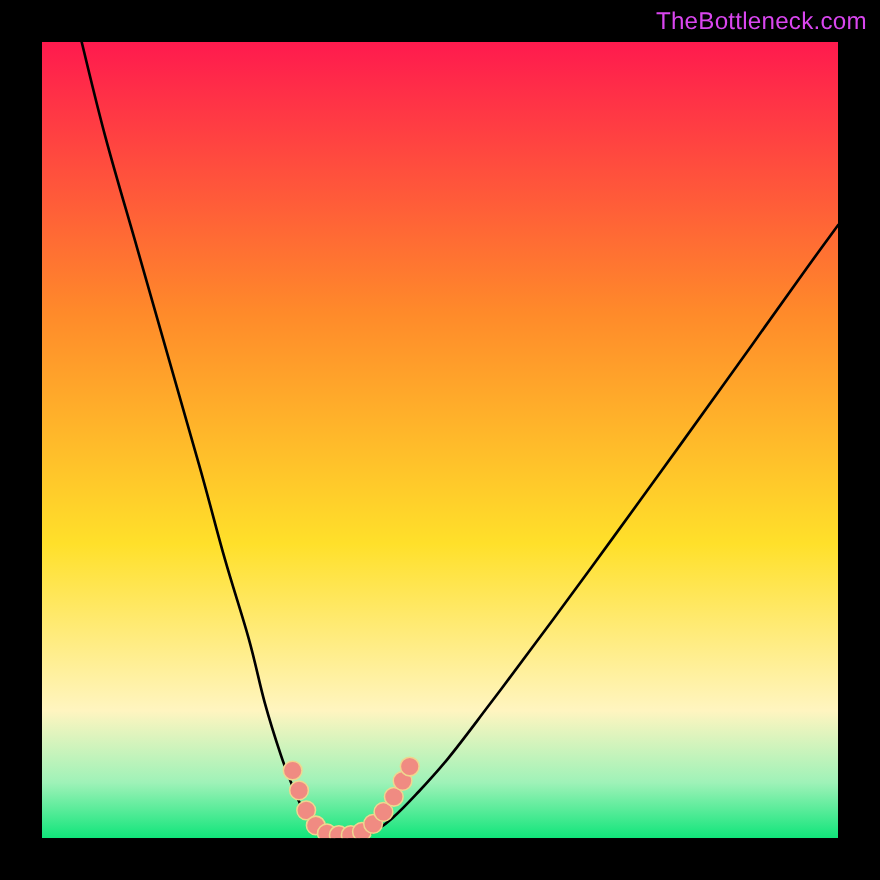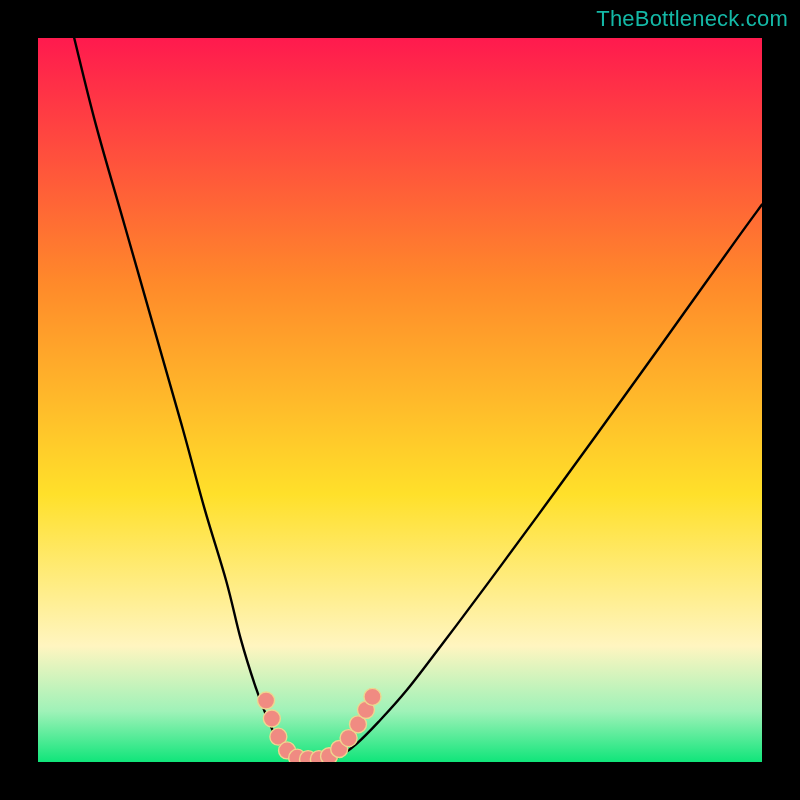--- a/index.html
+++ b/index.html
@@ -31,21 +31,21 @@
     position: absolute;
     left: 0;
     top: 0;
     width: 100%;
     height: 100%;
   }
   .watermark {
     position: absolute;
     top: 6px;
     right: 12px;
-    color: #14b8a6;
+    color: #d946ef;
     font-size: 22px;
     font-weight: 500;
     letter-spacing: 0.2px;
     z-index: 5;
   }
   svg.curve {
     position: absolute;
     left: 0;
     top: 0;
     width: 100%;

